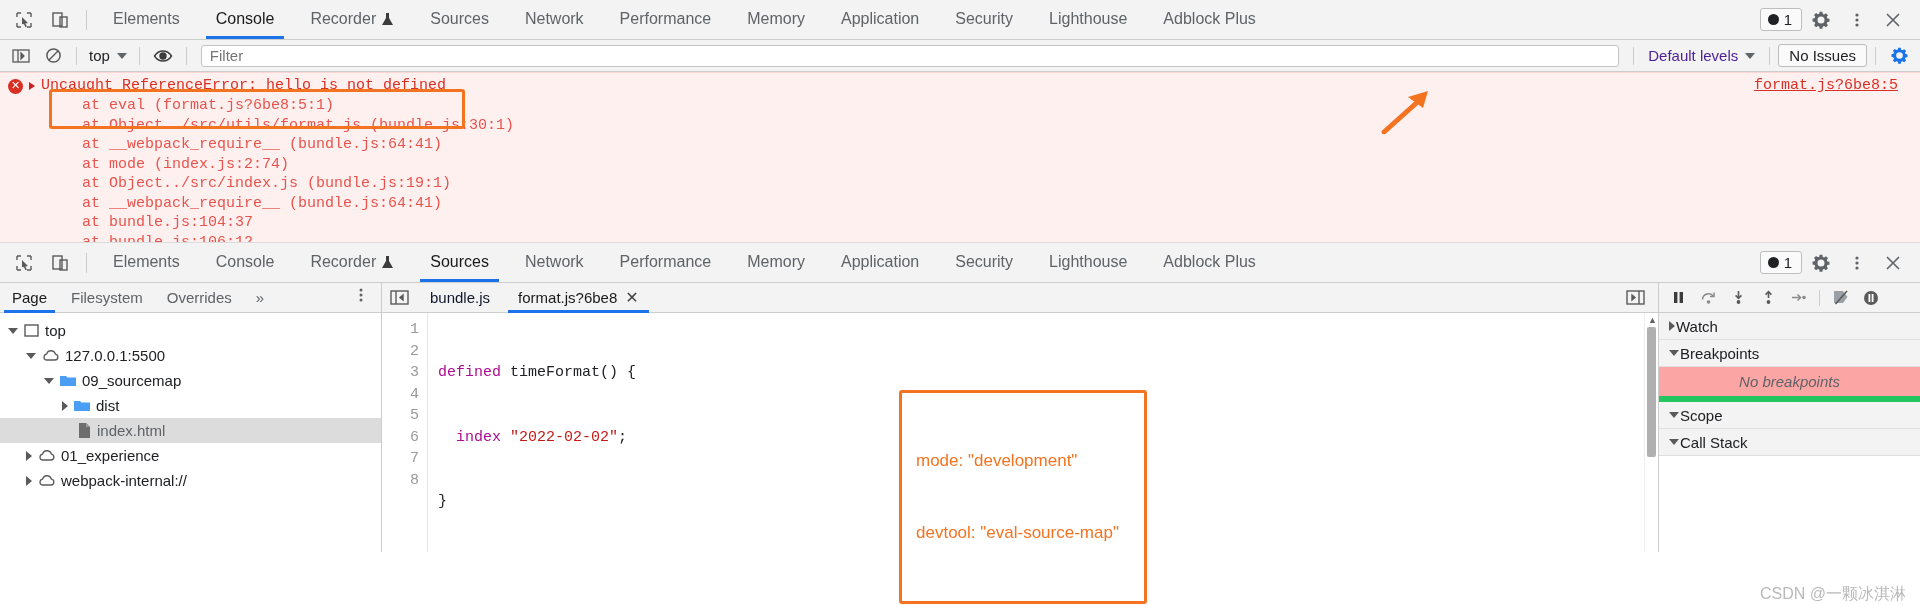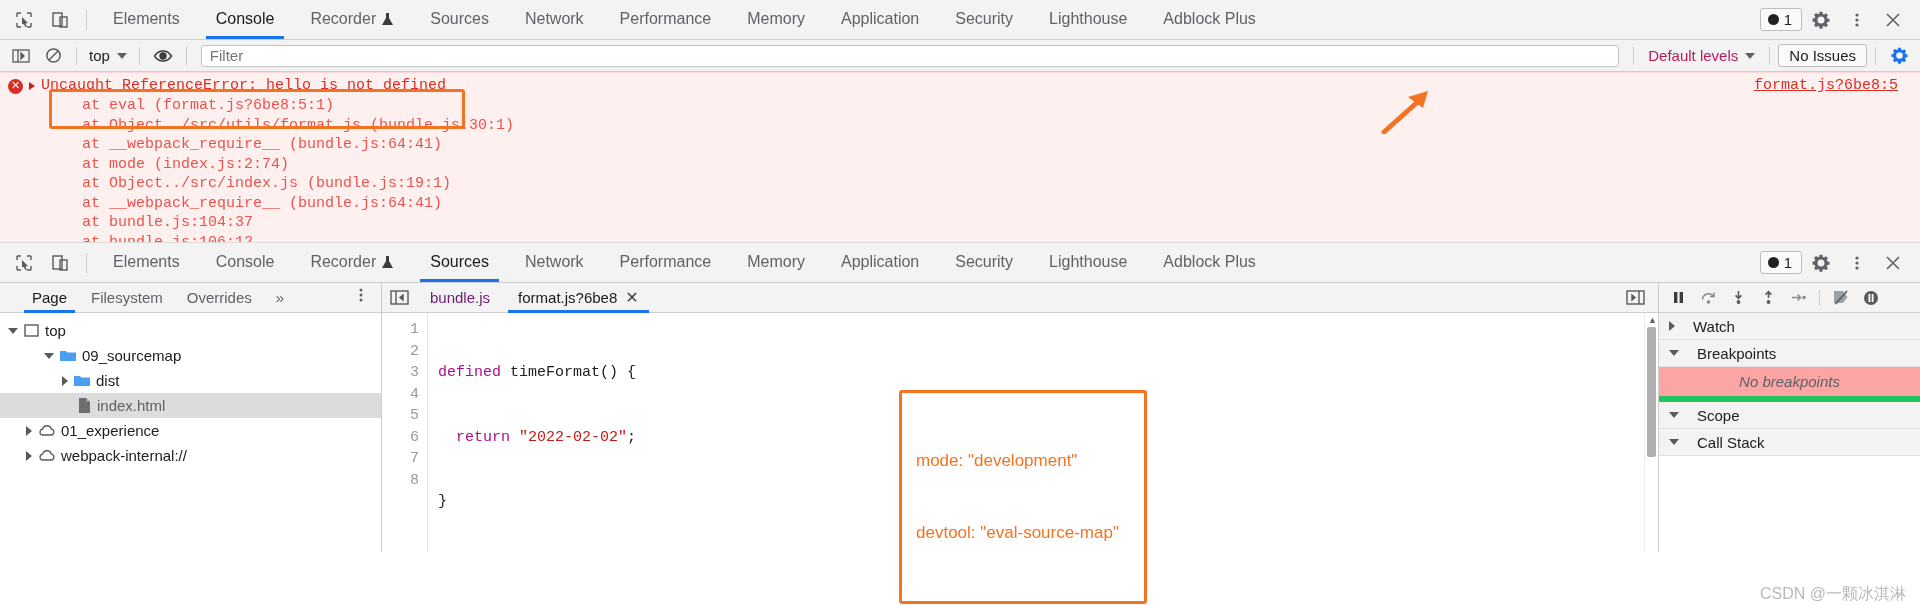--- a/index.html
+++ b/index.html
@@ -75,21 +75,21 @@
     border-top: 6px solid #5f6368;
   }
   .filter-input {
     flex: 1; height: 22px; margin: 0 6px;
     border: 1px solid #c4c4c4; border-radius: 3px; background: #fff;
     font-size: 15px; color: #202124; padding: 0 8px;
     font-family: "Liberation Sans", sans-serif;
   }
   .filter-input::placeholder { color: #757575; }
   .levels-select {
-    display: flex; align-items: center; gap: 7px; font-size: 15px; color: #be185d;
+    display: flex; align-items: center; gap: 7px; font-size: 15px; color: #4c1d95;
     padding: 0 6px; white-space: nowrap;
   }
   .issues-btn {
     border: 1px solid #bdbdbd; border-radius: 3px; background: #fafafa;
     font-size: 15px; color: #202124; padding: 2px 10px; white-space: nowrap;
   }
 
   .console-body {
     position: relative;
     height: 171px;
@@ -147,21 +147,21 @@
 
   
   .sources-wrap { display: flex; height: 269px; }
   .nav-pane {
     width: 382px; border-right: 1px solid #cdcdcd; background: #fff;
     display: flex; flex-direction: column;
   }
   .nav-tabbar {
     display: flex; align-items: center; height: 30px;
     background: #f3f3f3; border-bottom: 1px solid #cdcdcd;
-    padding-left: 20px; position: relative;
+    padding-left: 0; position: relative;
   }
   .nav-tab {
     font-size: 15px; color: #5f6368; padding: 0 12px; height: 30px;
     display: flex; align-items: center; position: relative;
   }
   .nav-tab.active { color: #1a1a1a; }
   .nav-tab.active::after {
     content: ""; position: absolute; left: 4px; right: 4px; bottom: 0; height: 3px; background: #1a73e8;
   }
   .nav-more { margin-left: auto; margin-right: 4px; color: #5f6368; font-size: 18px; padding: 0 8px; }
@@ -177,21 +177,21 @@
   .tw.none { width: 10px; }
 
   .editor-pane { flex: 1; display: flex; flex-direction: column; background: #fff; min-width: 0; position: relative;}
   .editor-tabbar {
     display: flex; align-items: center; height: 30px;
     background: #f3f3f3; border-bottom: 1px solid #cdcdcd;
   }
   .ed-icon { width: 34px; height: 30px; display: flex; align-items: center; justify-content: center; color:#5a5a5a;}
   .ed-tab {
     display: flex; align-items: center; gap: 8px;
-    font-size: 15px; color: #701a75; padding: 0 14px; height: 30px; position: relative;
+    font-size: 15px; color: #0f172a; padding: 0 14px; height: 30px; position: relative;
   }
   .ed-tab.active { color: #1a1a1a; }
   .ed-tab.active::after {
     content: ""; position: absolute; left: 4px; right: 4px; bottom: 0; height: 3px; background: #1a73e8;
   }
   .ed-close { font-size: 16px; color: #444; line-height: 1; }
   .ed-tabbar-right { margin-left: auto; display: flex; align-items: center; padding-right: 6px; }
 
   .code-area { flex: 1; display: flex; position: relative; overflow: hidden; }
   .gutter {
@@ -222,21 +222,21 @@
     width: 262px; border-left: 1px solid #cdcdcd; background: #fff;
     display: flex; flex-direction: column; flex: none;
   }
   .debug-toolbar {
     display: flex; align-items: center; height: 30px; gap: 4px;
     background: #f3f3f3; border-bottom: 1px solid #cdcdcd; padding: 0 6px;
   }
   .dbg-btn { width: 26px; height: 26px; display: flex; align-items: center; justify-content: center; color: #5a5a5a; }
   .dbg-sep { width: 1px; height: 16px; background: #cdcdcd; margin: 0 4px; }
   .acc-header {
-    display: flex; align-items: center; gap: 18px;
+    display: flex; align-items: center; gap: 1px;
     height: 27px; padding-left: 10px; font-size: 15px; color: #202124;
     border-bottom: 1px solid #e0e0e0; background: #f3f3f3;
   }
   .acc-body {
     font-size: 15px; color: #5f6368; font-style: italic;
     padding: 6px 0; text-align: center; border-bottom: 6px solid #22c55e; background: #fca5a5;
   }
 
   .watermark {
     position: absolute; right: 14px; bottom: 0;
@@ -500,20 +500,27 @@
       <div class="tree">
 
         <div class="tree-row" style="padding-left:8px;">
           <span class="tw down"></span>
           <svg width="15" height="13" viewBox="0 0 15 13">
               <rect x="1" y="1" width="13" height="11" fill="none" stroke="#5a5a5a" stroke-width="1.4"></rect>
             </svg>
           <span>top</span>
         </div>
 
+        <div class="tree-row" style="padding-left:26px;">
+          <span class="tw down"></span>
+          <svg width="17" height="13" viewBox="0 0 17 13">
+              <path d="M4 11h9a3 3 0 0 0 .3-5.97A4.5 4.5 0 0 0 4.6 5.2 3 3 0 0 0 4 11z" fill="none" stroke="#5a5a5a" stroke-width="1.3"></path>
+            </svg>
+          <span>127.0.0.1:5500</span>
+        </div>
 
         <div class="tree-row" style="padding-left:44px;">
           <span class="tw down"></span>
           <svg width="16" height="13" viewBox="0 0 16 13">
               <path d="M0 2h6l1.4 1.6H16V12H0z" fill="#4a9ff5"></path>
             </svg>
           <span>09_sourcemap</span>
         </div>
 
         <div class="tree-row" style="padding-left:62px;">
@@ -585,21 +592,21 @@
           <div>2</div>
           <div>3</div>
           <div>4</div>
           <div>5</div>
           <div>6</div>
           <div>7</div>
           <div>8</div>
         </div>
         <div class="code">
           <div><span class="kw2">defined</span> <span class="fn">timeFormat</span>() {</div>
-          <div>  <span class="kw2">return</span> <span class="str">"2022-02-02"</span>;</div>
+          <div>  <span class="kw2">index</span> <span class="str">"2022-02-02"</span>;</div>
           <div>}</div>
           
           
           
           
           
         </div>
         <div class="editor-scrollbar">
           <div class="sb-arrow-up" style="top:2px;">▲</div>
           <div class="thumb"></div>

